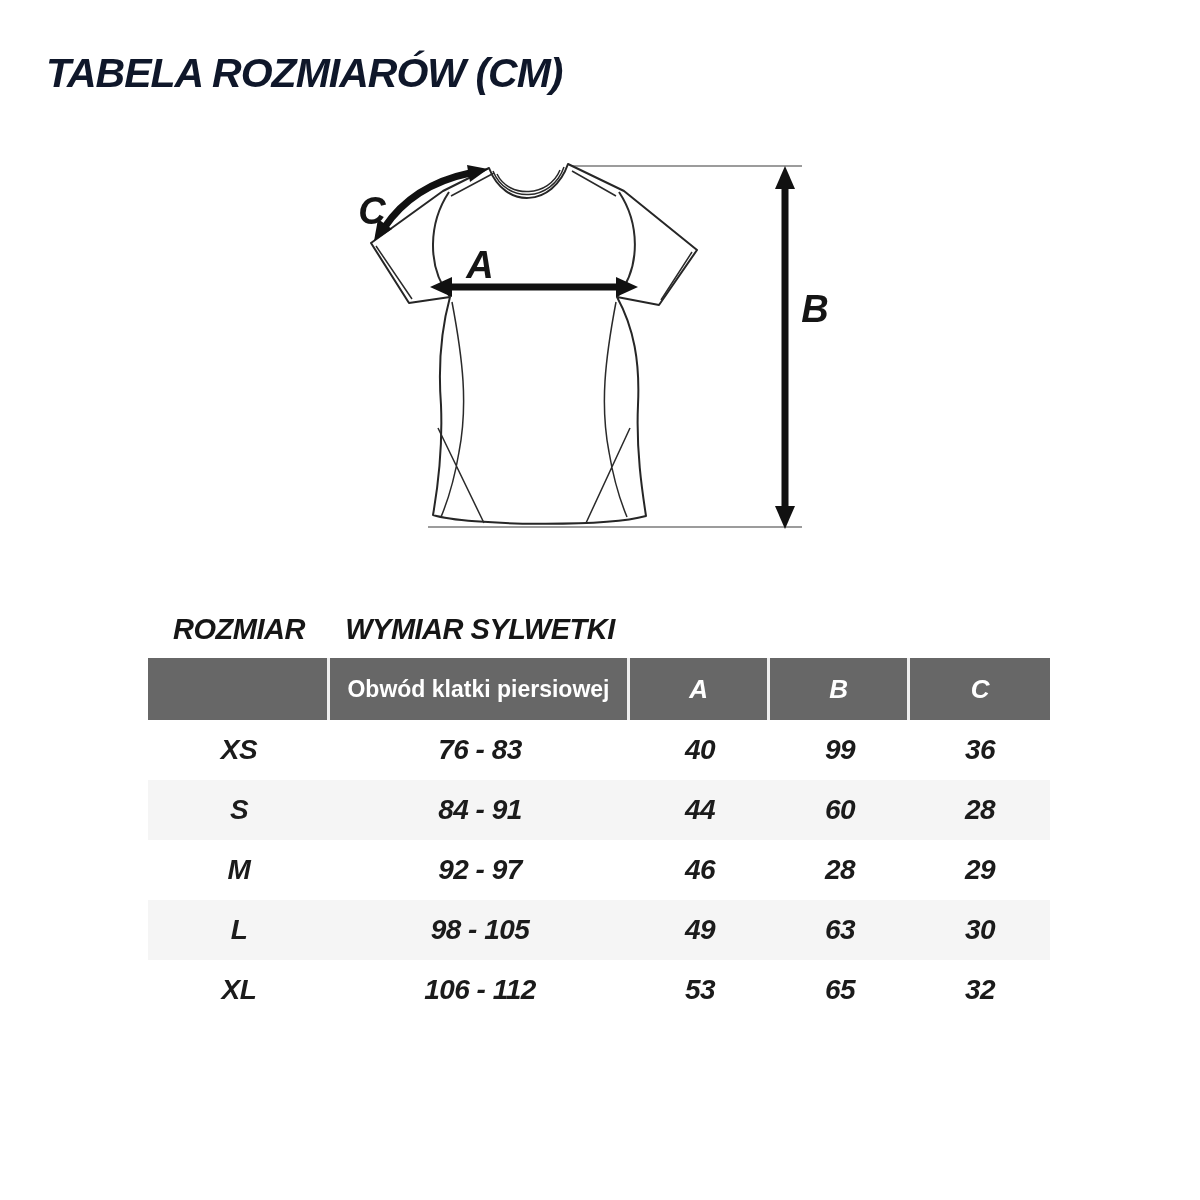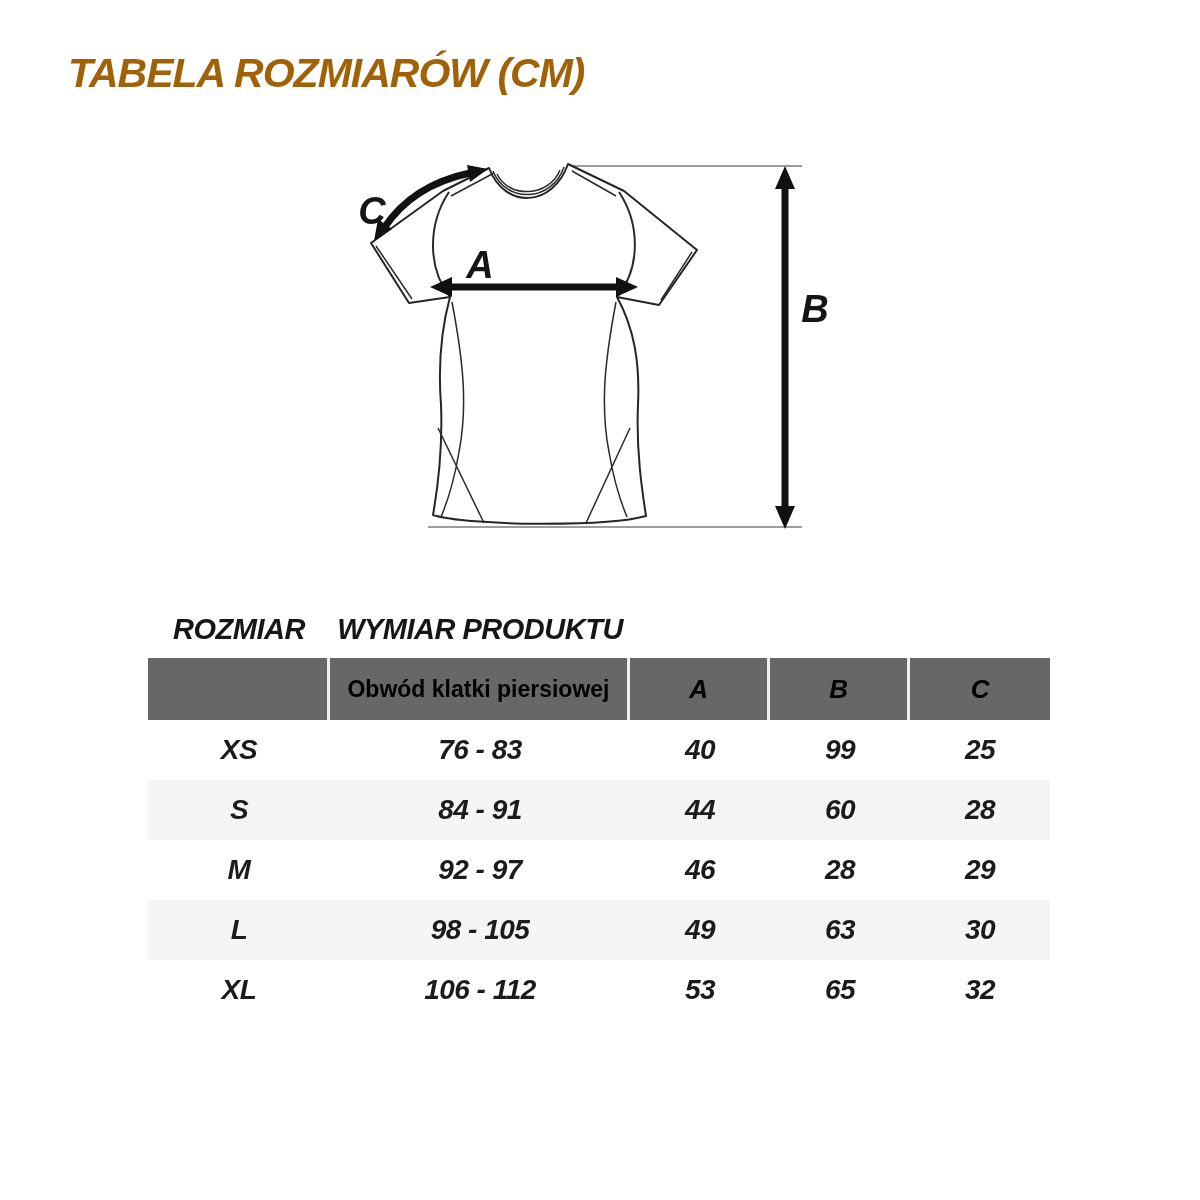--- a/index.html
+++ b/index.html
@@ -1,22 +1,22 @@
 <!DOCTYPE html>
 <html><head>
 <meta charset="utf-8">
 <style>
   html,body{margin:0;padding:0;background:#fff;}
   .page{
     position:relative;width:1200px;height:1200px;background:#ffffff;
     font-family:"Liberation Sans", sans-serif;overflow:hidden;color:#1b1b1b;
   }
   .title{
-    position:absolute;left:68px;top:50px;margin:0;
-    font-size:41px;font-weight:700;font-style:italic;letter-spacing:-1px;color:#a16207;
+    position:absolute;left:46px;top:50px;margin:0;
+    font-size:41px;font-weight:700;font-style:italic;letter-spacing:-1px;color:#0f172a;
     white-space:nowrap;
   }
   .diagram{position:absolute;left:330px;top:140px;width:510px;height:420px;}
   .diagram svg{display:block;width:510px;height:420px;}
   .diagram text{
     font-family:"Liberation Sans", sans-serif;font-weight:700;font-style:italic;
     font-size:38px;fill:#151515;
   }
 
   .table-wrap{position:absolute;left:148px;top:612px;width:902px;}
@@ -33,21 +33,21 @@
   .size-grid{
     display:grid;grid-template-columns:182px 300px 140px 140px 140px;
     width:902px;
   }
   .cell{
     display:flex;align-items:center;justify-content:center;
     height:60px;font-size:28px;font-style:italic;font-weight:700;
     letter-spacing:-0.5px;color:#1b1b1b;white-space:nowrap;
   }
   .head-row .cell{
-    height:62px;background:#676767;color:#000000;
+    height:62px;background:#676767;color:#ffffff;
   }
   .head-row .cell.sep{border-right:3px solid #efefef;}
   .head-row .chest-head{
     font-style:normal;font-size:23px;letter-spacing:0;
   }
   .head-row .abc-head{font-size:26px;}
   .row-alt .cell{background:#f5f5f5;}
 </style>
 </head>
 <body>
@@ -105,39 +105,39 @@
       <text x="480" y="278" text-anchor="middle">A</text>
       <text x="815" y="322" text-anchor="middle">B</text>
       <text x="372" y="224" text-anchor="middle">C</text>
     </svg>
   </div>
 
   <div class="table-wrap">
 
     <div class="group-headers">
       <div class="group-header gh-1">ROZMIAR</div>
-      <div class="group-header gh-2">WYMIAR PRODUKTU</div>
+      <div class="group-header gh-2">WYMIAR SYLWETKI</div>
     </div>
 
     <div class="size-grid">
 
       <div class="head-row" style="display:contents">
         <div class="cell sep"></div>
         <div class="cell sep chest-head">Obwód klatki piersiowej</div>
         <div class="cell sep abc-head">A</div>
         <div class="cell sep abc-head">B</div>
         <div class="cell abc-head">C</div>
       </div>
 
       <div style="display:contents">
         <div class="cell">XS</div>
         <div class="cell">76 - 83</div>
         <div class="cell">40</div>
         <div class="cell">99</div>
-        <div class="cell">25</div>
+        <div class="cell">36</div>
       </div>
 
       <div class="row-alt" style="display:contents">
         <div class="cell">S</div>
         <div class="cell">84 - 91</div>
         <div class="cell">44</div>
         <div class="cell">60</div>
         <div class="cell">28</div>
       </div>
 

